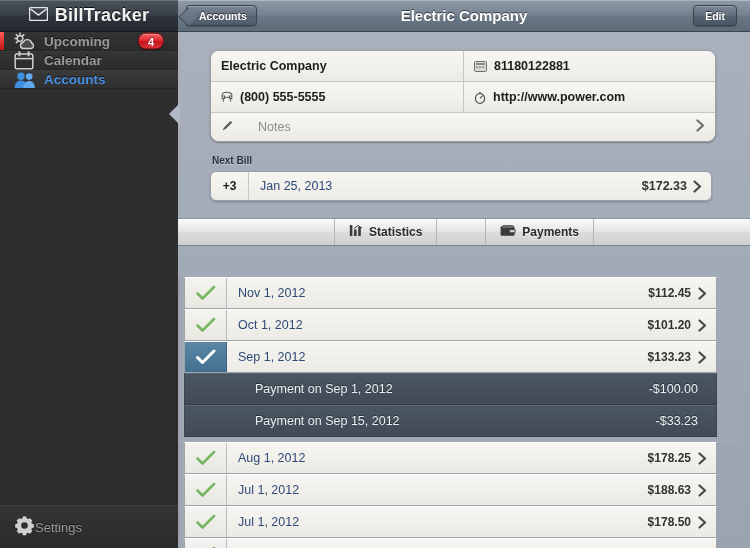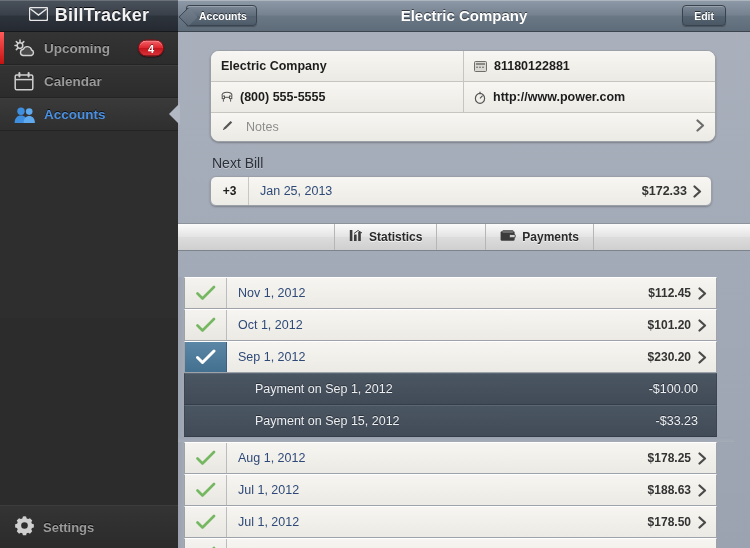--- a/index.html
+++ b/index.html
@@ -29,21 +29,21 @@
   }
   .sb-title .brand {
     color: #f2f2f2; font-size: 18px; font-weight: bold;
     text-shadow: 0 -1px 0 rgba(0,0,0,.8);
     letter-spacing: .2px;
   }
   .env-ico { display:block; }
 
   .sb-list { flex: 1 1 auto; }
   .sb-item {
-    height: 33px;
+    height: 19px;
     display: flex; align-items: center;
     padding-left: 14px;
     position: relative;
     border-top: 1px solid #3d3d3d;
     border-bottom: 1px solid #242424;
     background: linear-gradient(to bottom,#343434 0%, #2c2c2c 100%);
     cursor: default;
   }
   .sb-item:first-child { border-top: none; }
   .sb-item .ico { width: 26px; display:flex; align-items:center; justify-content:flex-start; }
@@ -70,21 +70,21 @@
     box-shadow: 0 1px 1px rgba(0,0,0,.55), inset 0 1px 0 rgba(255,255,255,.35);
     text-shadow: 0 -1px 0 rgba(0,0,0,.45);
   }
   .sb-spacer { flex: 1 1 auto; background: #2c2c2c; }
   .sb-settings {
     height: 43px;
     display: flex; align-items: center; padding-left: 14px;
     border-top: 1px solid #3d3d3d;
     background: linear-gradient(to bottom,#343434 0%, #2b2b2b 100%);
   }
-  .sb-settings .lbl { color: #9a9a9a; font-size: 13px; font-weight: bold; margin-left: 8px; text-shadow:0 -1px 0 rgba(0,0,0,.7); }
+  .sb-settings .lbl { color: #9a9a9a; font-size: 13px; font-weight: normal; text-shadow:0 -1px 0 rgba(0,0,0,.7); }
 
   
   .sel-notch {
     position: absolute; right: -1px; top: 103px;
     width: 10px; height: 22px;
     z-index: 5;
   }
 
   
   #main {
@@ -120,21 +120,21 @@
   .back-btn::before {
     content:""; position:absolute; left:-6px; top:3.5px;
     width: 13px; height: 13px;
     background: linear-gradient(135deg,#75808e,#5a6775);
     border-left:1px solid #3a4450; border-bottom:1px solid #3a4450;
     transform: rotate(45deg);
     border-radius: 2px;
     z-index: -1;
   }
   .edit-btn {
-    position: absolute; right: 24px;
+    position: absolute; right: 13px;
     height: 21px; padding: 0 11px;
     display: flex; align-items: center;
     background: linear-gradient(to bottom,#7d8896 0%,#606d7b 50%,#55626f 51%,#4a5764 100%);
     border: 1px solid #39434e; border-radius: 4px;
     color: #fff; font-size: 10.5px; font-weight: bold;
     text-shadow: 0 -1px 0 rgba(0,0,0,.6);
     box-shadow: inset 0 1px 0 rgba(255,255,255,.22), 0 1px 1px rgba(0,0,0,.25);
   }
 
   .content { flex: 1 1 auto; position: relative; overflow: hidden; }
@@ -157,27 +157,27 @@
     background: linear-gradient(to bottom,#f7f6f2 0%, #eceae4 100%);
     font-size: 12.5px; font-weight: bold; color: #1d1d1d;
     gap: 7px;
     border-bottom: 1px solid #c7c5bf;
   }
   .cell + .cell { border-left: 1px solid #c7c5bf; }
   .cell .ci { flex: 0 0 auto; display:flex; align-items:center; }
   .notes-row {
     height: 28px; display:flex; align-items:center; padding: 0 10px;
     background: linear-gradient(to bottom,#f7f6f2 0%, #eceae4 100%);
-    gap: 12px;
+    gap: 24px;
   }
   .notes-row .ntxt { font-size: 12.5px; color: #8d8d8d; flex: 1 1 auto; }
 
   .sec-title {
     margin: 13px 0 5px 34px;
-    font-size: 14px; font-weight: normal; color: #2b3039;
+    font-size: 10px; font-weight: bold; color: #2b3039;
     text-shadow: 0 1px 0 rgba(255,255,255,.35);
   }
   .nextbill {
     margin: 0 38px 0 32px;
     height: 30px; border-radius: 6px;
     background: linear-gradient(to bottom,#f7f6f2 0%, #ecebe5 100%);
     border: 1px solid #9aa0a8;
     display: flex; align-items: center;
     box-shadow: 0 1px 2px rgba(0,0,0,.25);
     overflow: hidden;
@@ -494,21 +494,21 @@
             </div>
           </div>
 
           <div class="bill-row selected">
             <div class="chk-cell">
               <svg width="20" height="16" viewBox="0 0 20 16">
                   <path d="M1.5 8.5 L6.5 13.5 L18 2" fill="none" stroke="#ffffff" stroke-width="3" stroke-linecap="round" stroke-linejoin="round"></path>
                 </svg>
             </div>
             <div class="bill-date">Sep 1, 2012</div>
-            <div class="bill-amt">$230.20</div>
+            <div class="bill-amt">$133.23</div>
             <div class="bill-chev">
               <svg width="9" height="13" viewBox="0 0 9 13">
                   <path d="M1.5 1.5 L7 6.5 L1.5 11.5" fill="none" stroke="#4a4a4a" stroke-width="2.2" stroke-linecap="round" stroke-linejoin="round"></path>
                 </svg>
             </div>
           </div>
 
           <div class="pay-row">
             <div class="pay-label">Payment on Sep 1, 2012</div>
             <div class="pay-amt">-$100.00</div>

